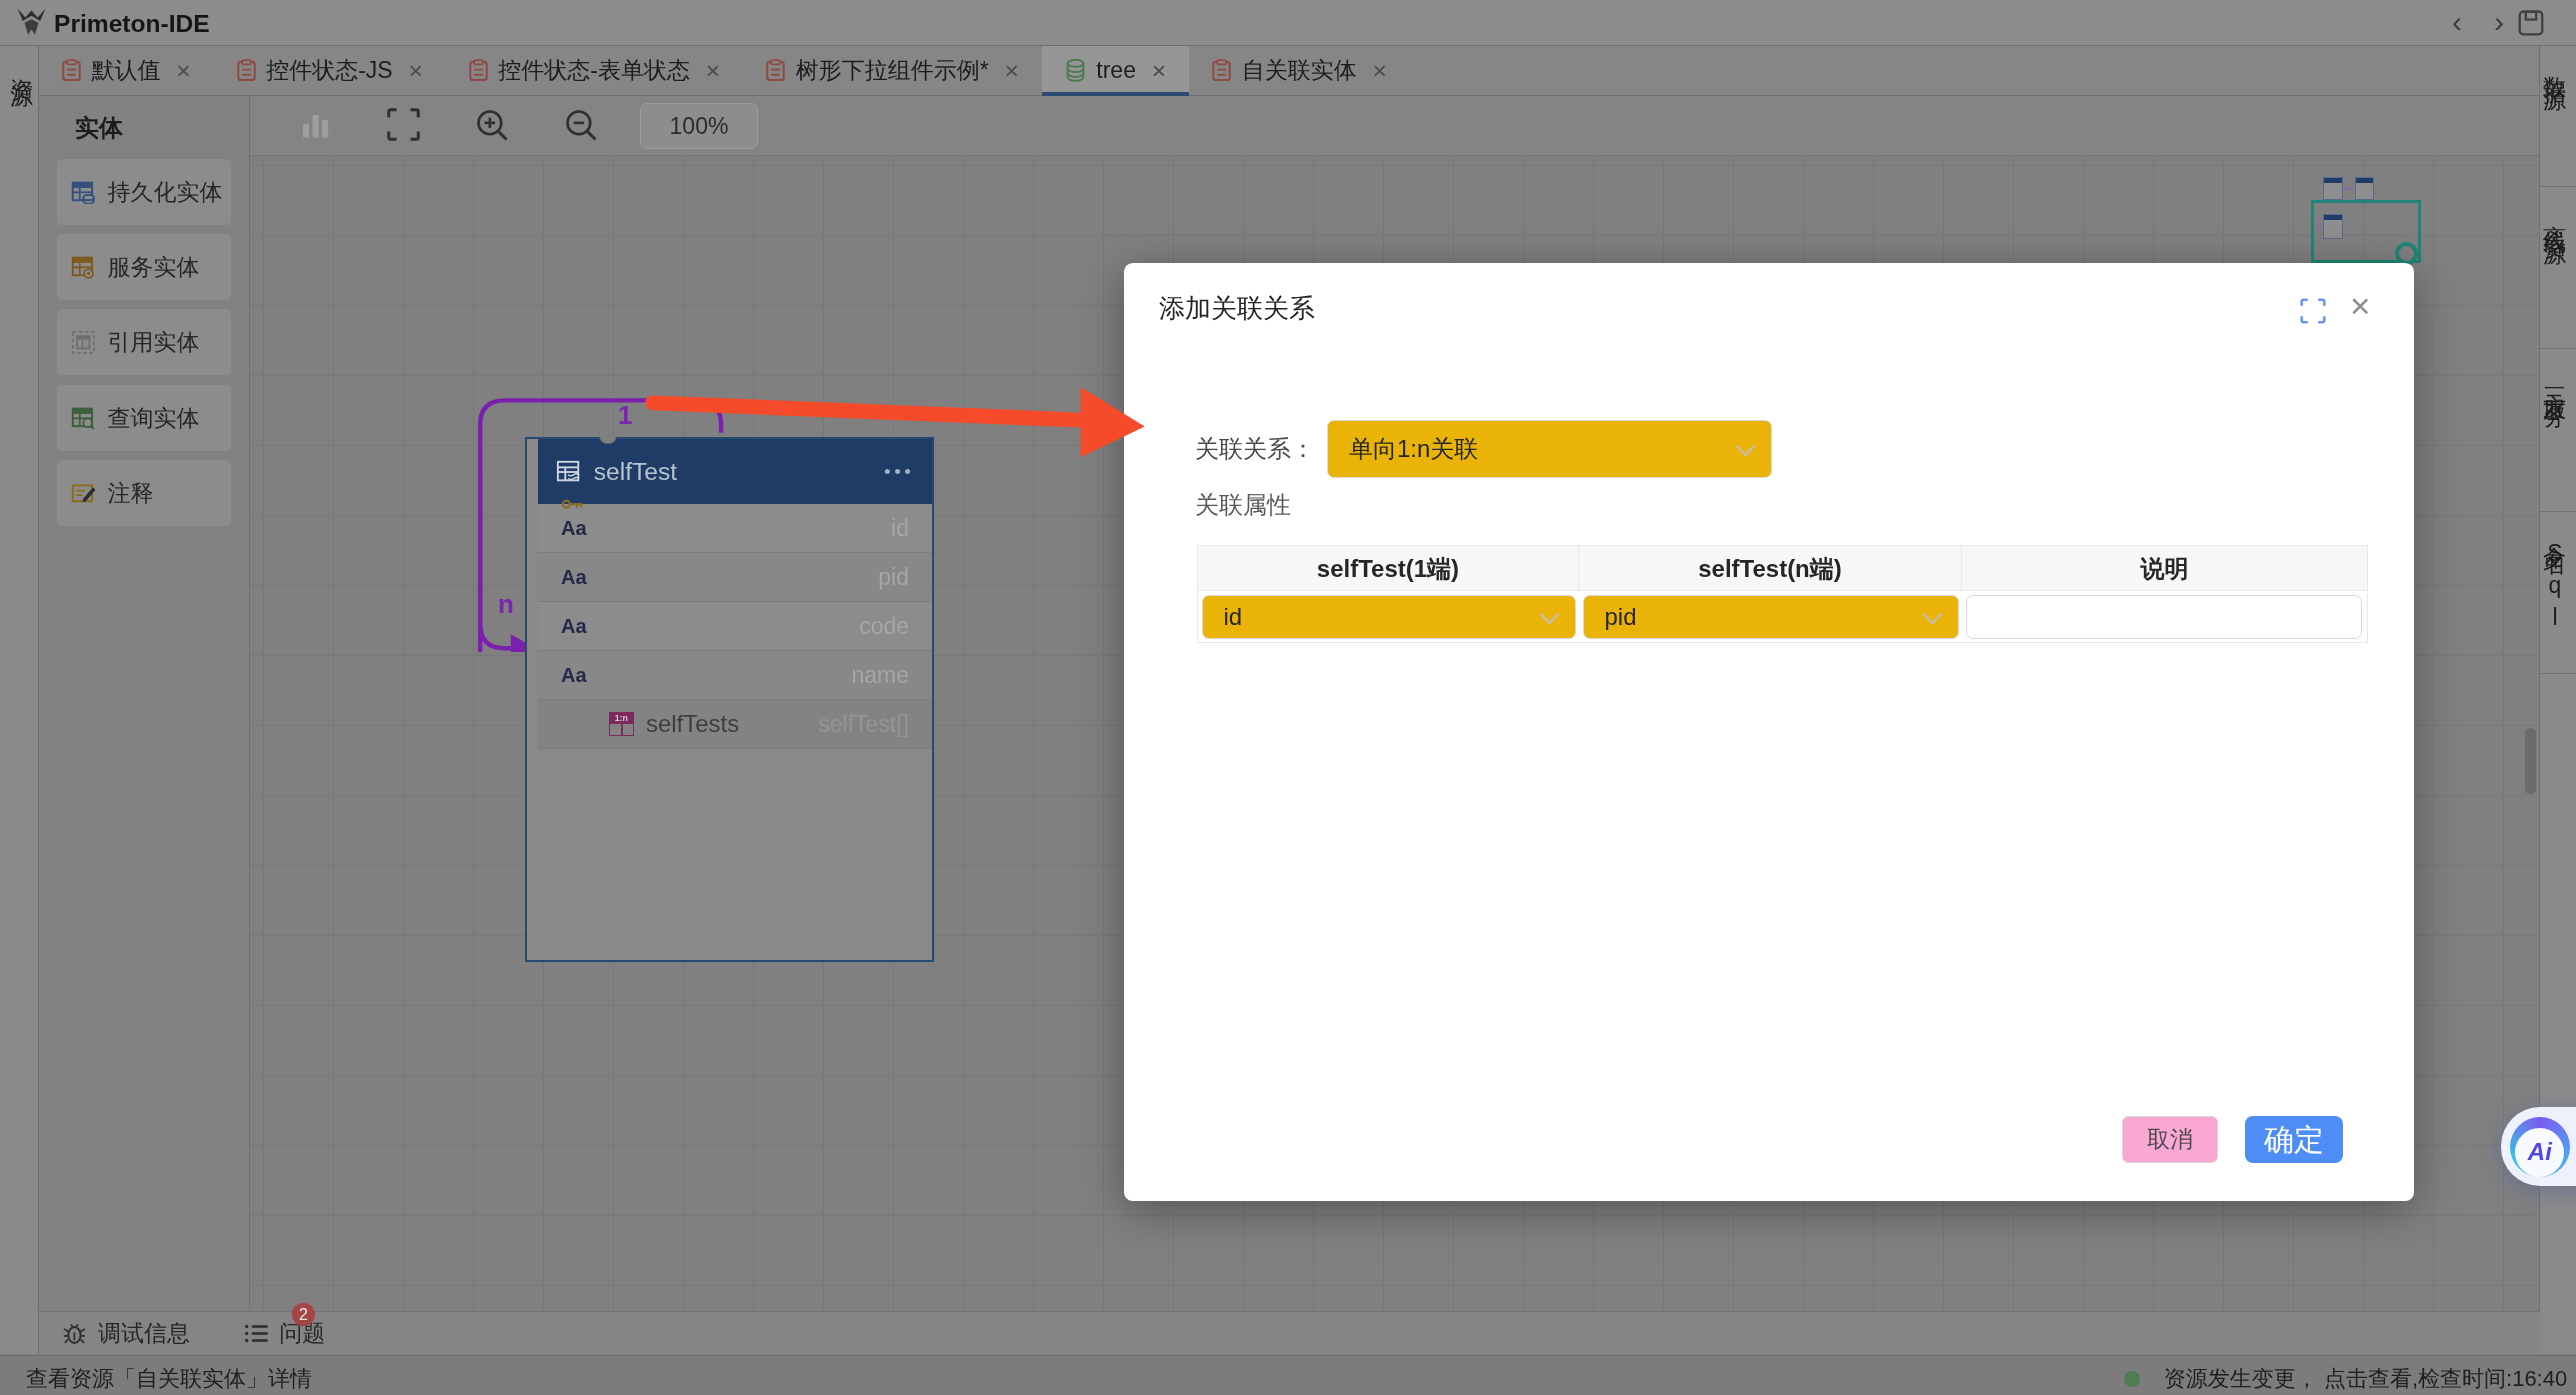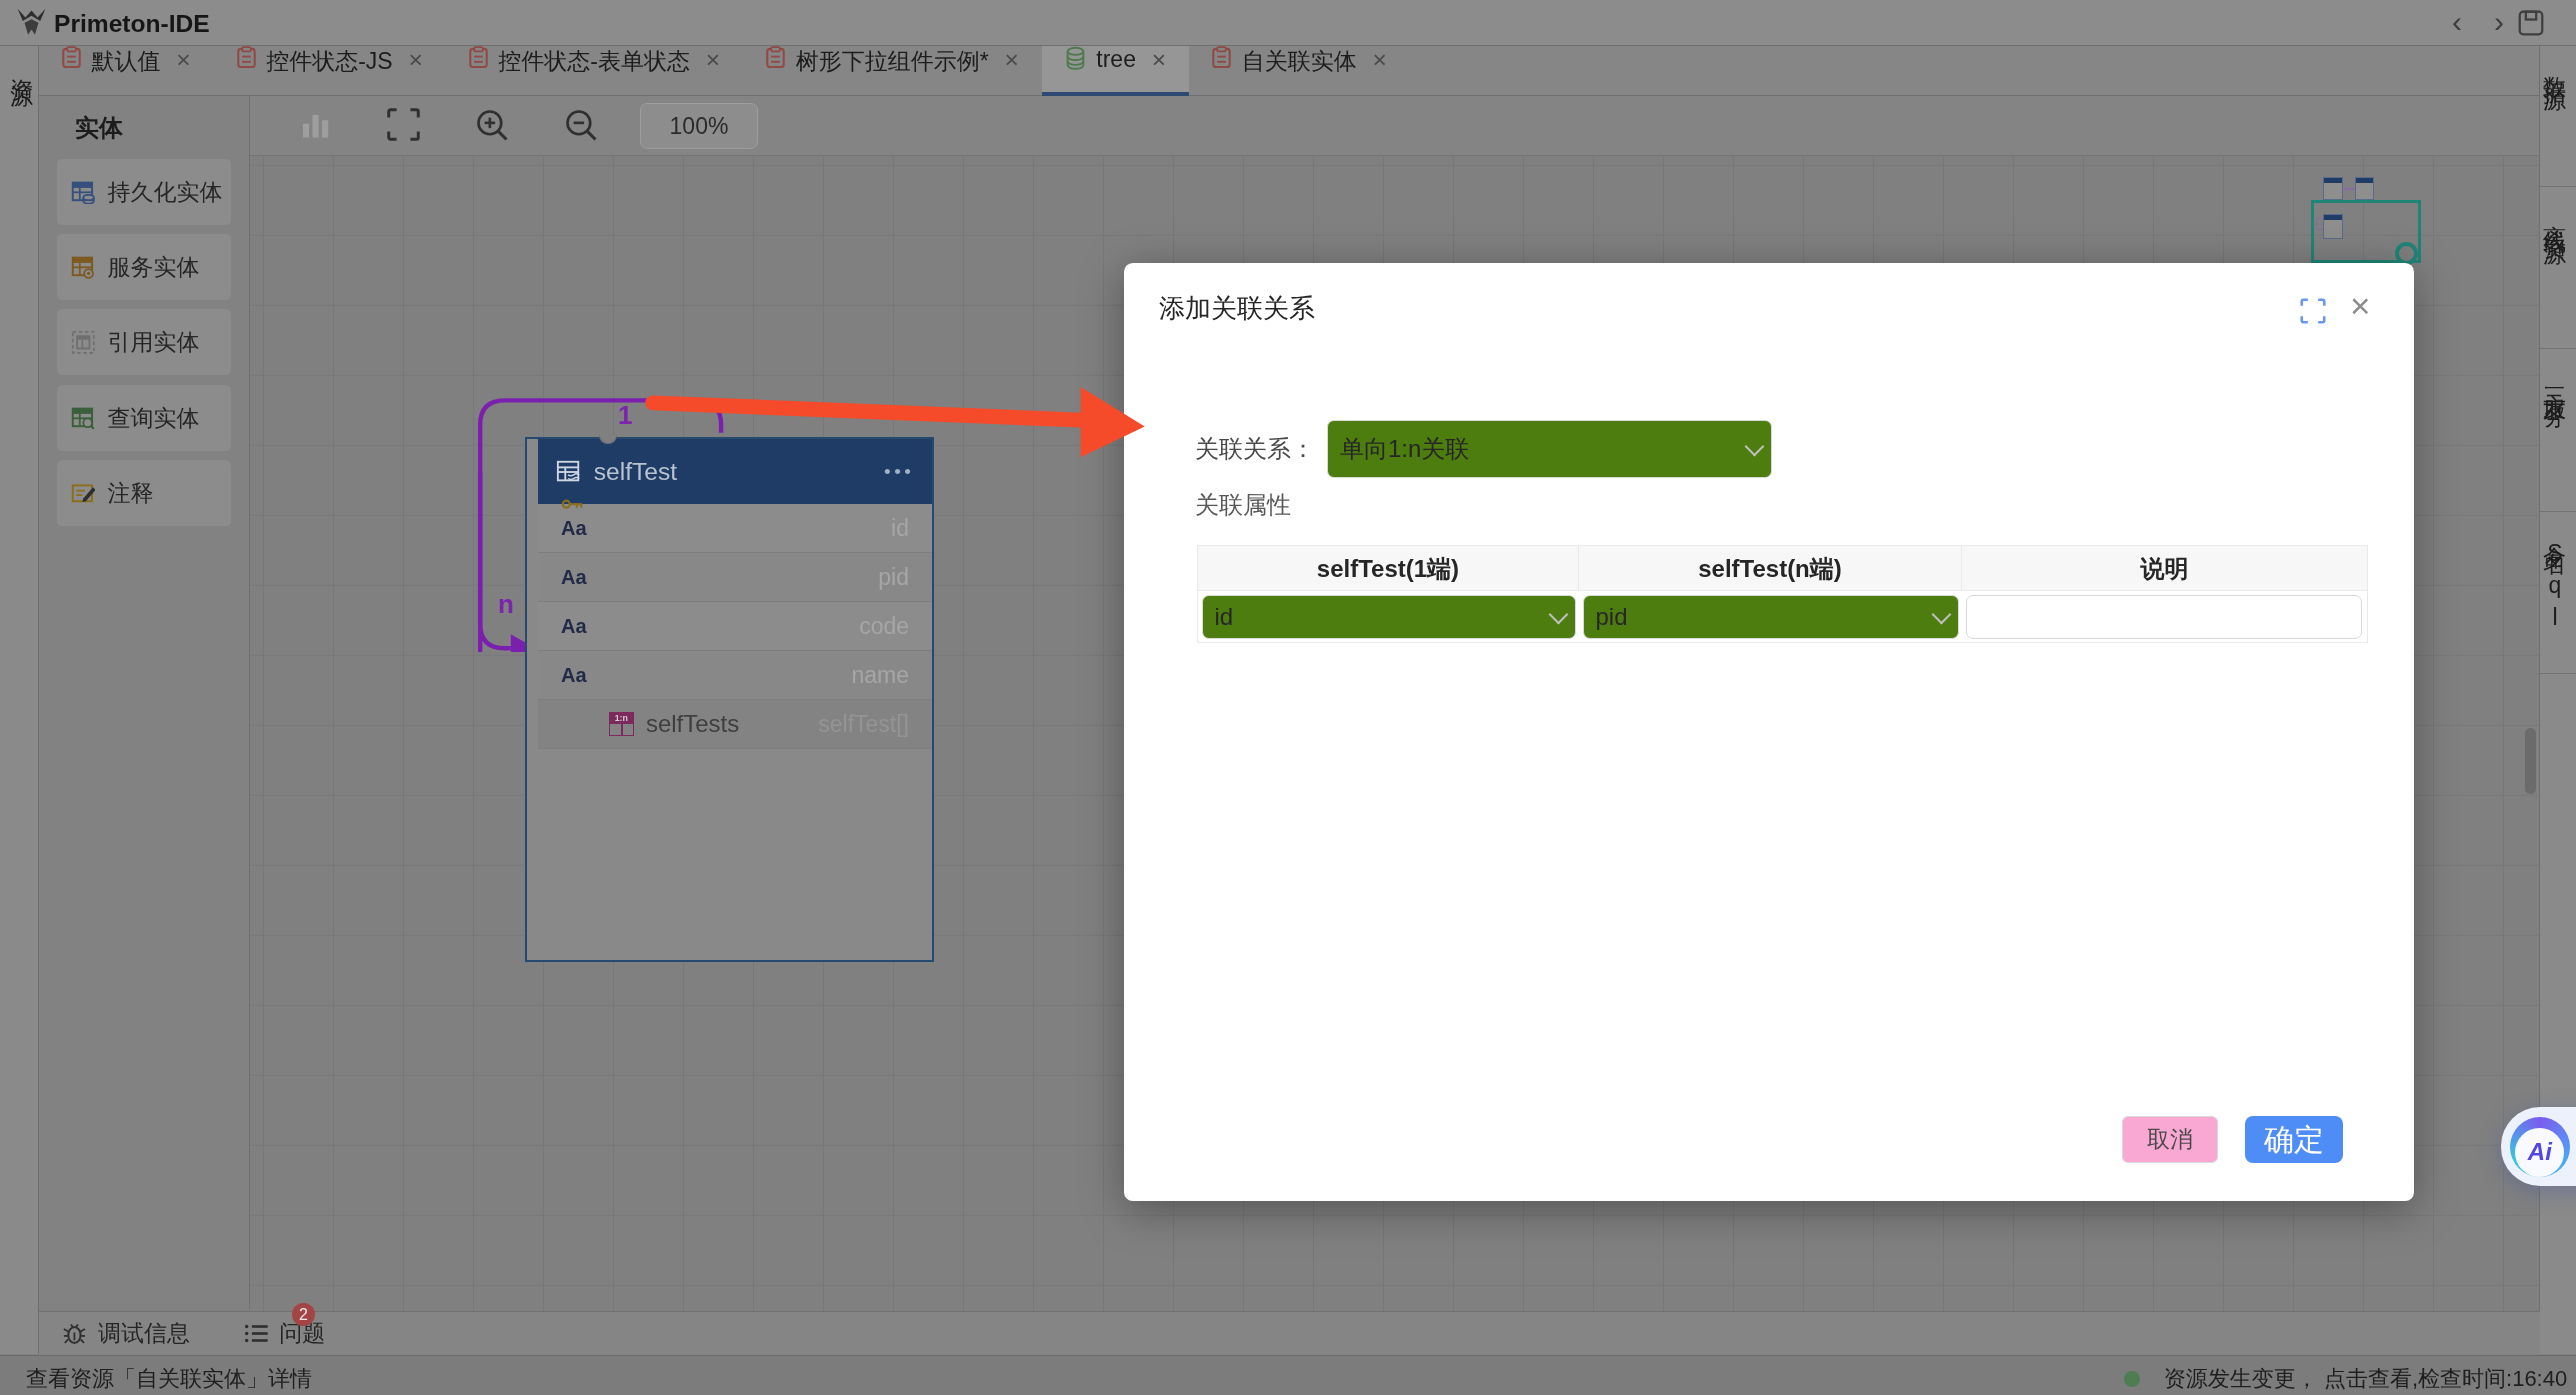--- a/index.html
+++ b/index.html
@@ -7,21 +7,21 @@
   body { font-family:"Liberation Sans","DejaVu Sans",sans-serif; position:relative; background:#808080; }
   .abs { position:absolute; }
 
   
   #titlebar { left:0; top:0; width:2576px; height:46px; background:#8c8c8c; border-bottom:0.9px solid #6f6f6f; }
   #app-title { left:54px; top:9.6px; font-size:24.6px; font-weight:bold; color:#161616; }
   .nav-arrow { top:5.3px; font-size:30px; color:#3c3c3c; width:32px; text-align:center; cursor:pointer; }
 
   
   #tabbar { left:39px; top:46px; width:2537px; height:50px; background:#868686; border-bottom:0.9px solid #6f6f6f; display:flex; align-items:stretch; }
-  .tab { display:flex; gap:10.5px; padding:0 23px; position:relative; color:#1d1d1d; font-size:23px; cursor:pointer; }
+  .tab { display:flex; align-items:center; gap:10.5px; padding:0 23px; position:relative; color:#1d1d1d; font-size:23px; cursor:pointer; }
   .tab .close { font-size:24.6px; color:#4a4a4a; margin-left:5.3px; }
   .tab.active { background:#969696; }
   .tab.active::after { content:""; position:absolute; left:0; right:0; bottom:-0.9px; height:4.4px; background:#2c4a74; }
 
   
   #left-rail { left:0; top:46px; width:39px; height:1308px; background:#8a8a8a; border-right:0.9px solid #6f6f6f; }
   .vtext { writing-mode:vertical-lr; text-orientation:upright; color:#1c1c1c; font-size:23px; letter-spacing:6.1px; }
 
   
   #palette { left:39px; top:96px; width:211px; height:1214px; background:#828282; border-right:0.9px solid #6f6f6f; }
@@ -80,21 +80,21 @@
   #statusbar { left:0; top:1355px; width:2576px; height:41px; background:#7c7c7c; border-top:0.9px solid #6a6a6a; font-size:22px; color:#1f1f1f; }
   #status-left { left:26px; top:8px; }
   #status-right { right:8.8px; top:8px; display:flex; align-items:center; gap:24px; }
   #status-dot { width:16px; height:16px; border-radius:50%; background:#4e7d52; }
 
   
   #modal { left:1124px; top:263px; width:1290px; height:938px; background:#ffffff; border-radius:8.8px; box-shadow:0 8.8px 44px rgba(0,0,0,.35); z-index:50; }
   #modal-title { left:35px; top:28px; font-size:26px; font-weight:500; color:#262626; }
   #modal-expand { left:1176px; top:35px; cursor:pointer; }
   #modal-close { left:1226px; top:23px; font-size:35px; color:#8c8c8c; cursor:pointer; }
-  .sel { border:1.8px solid #d9d9d9; border-radius:7px; background:#4d7c0f; display:flex; align-items:center; padding:0 12px; font-size:24px; color:#262626; cursor:pointer; }
+  .sel { border:1.8px solid #d9d9d9; border-radius:7px; background:#eab308; display:flex; align-items:center; padding:0 21px; font-size:24px; color:#262626; cursor:pointer; }
   .chev { margin-left:auto; width:14px; height:14px; border-right:2.6px solid #bfbfbf; border-bottom:2.6px solid #bfbfbf; transform:rotate(45deg) translateY(-3.5px); }
   #rel-label { left:71px; top:170px; font-size:24px; color:#4a4a4a; }
   #rel-select { left:203px; top:157px; width:445px; height:58px; }
   #attr-title { left:71px; top:226px; font-size:24px; color:#595959; }
   #attr-table { left:73px; top:282px; width:1171px; border:0.9px solid #e9e9e9; }
   #attr-head { display:flex; background:#f7f7f7; border-bottom:0.9px solid #e9e9e9; height:45px; }
   #attr-head .hc { font-size:24px; font-weight:bold; color:#262626; text-align:center; line-height:45px; }
   #attr-head .hc:nth-child(1){ width:381px; border-right:0.9px solid #e9e9e9; }
   #attr-head .hc:nth-child(2){ width:383px; border-right:0.9px solid #e9e9e9; }
   #attr-head .hc:nth-child(3){ flex:1; }

